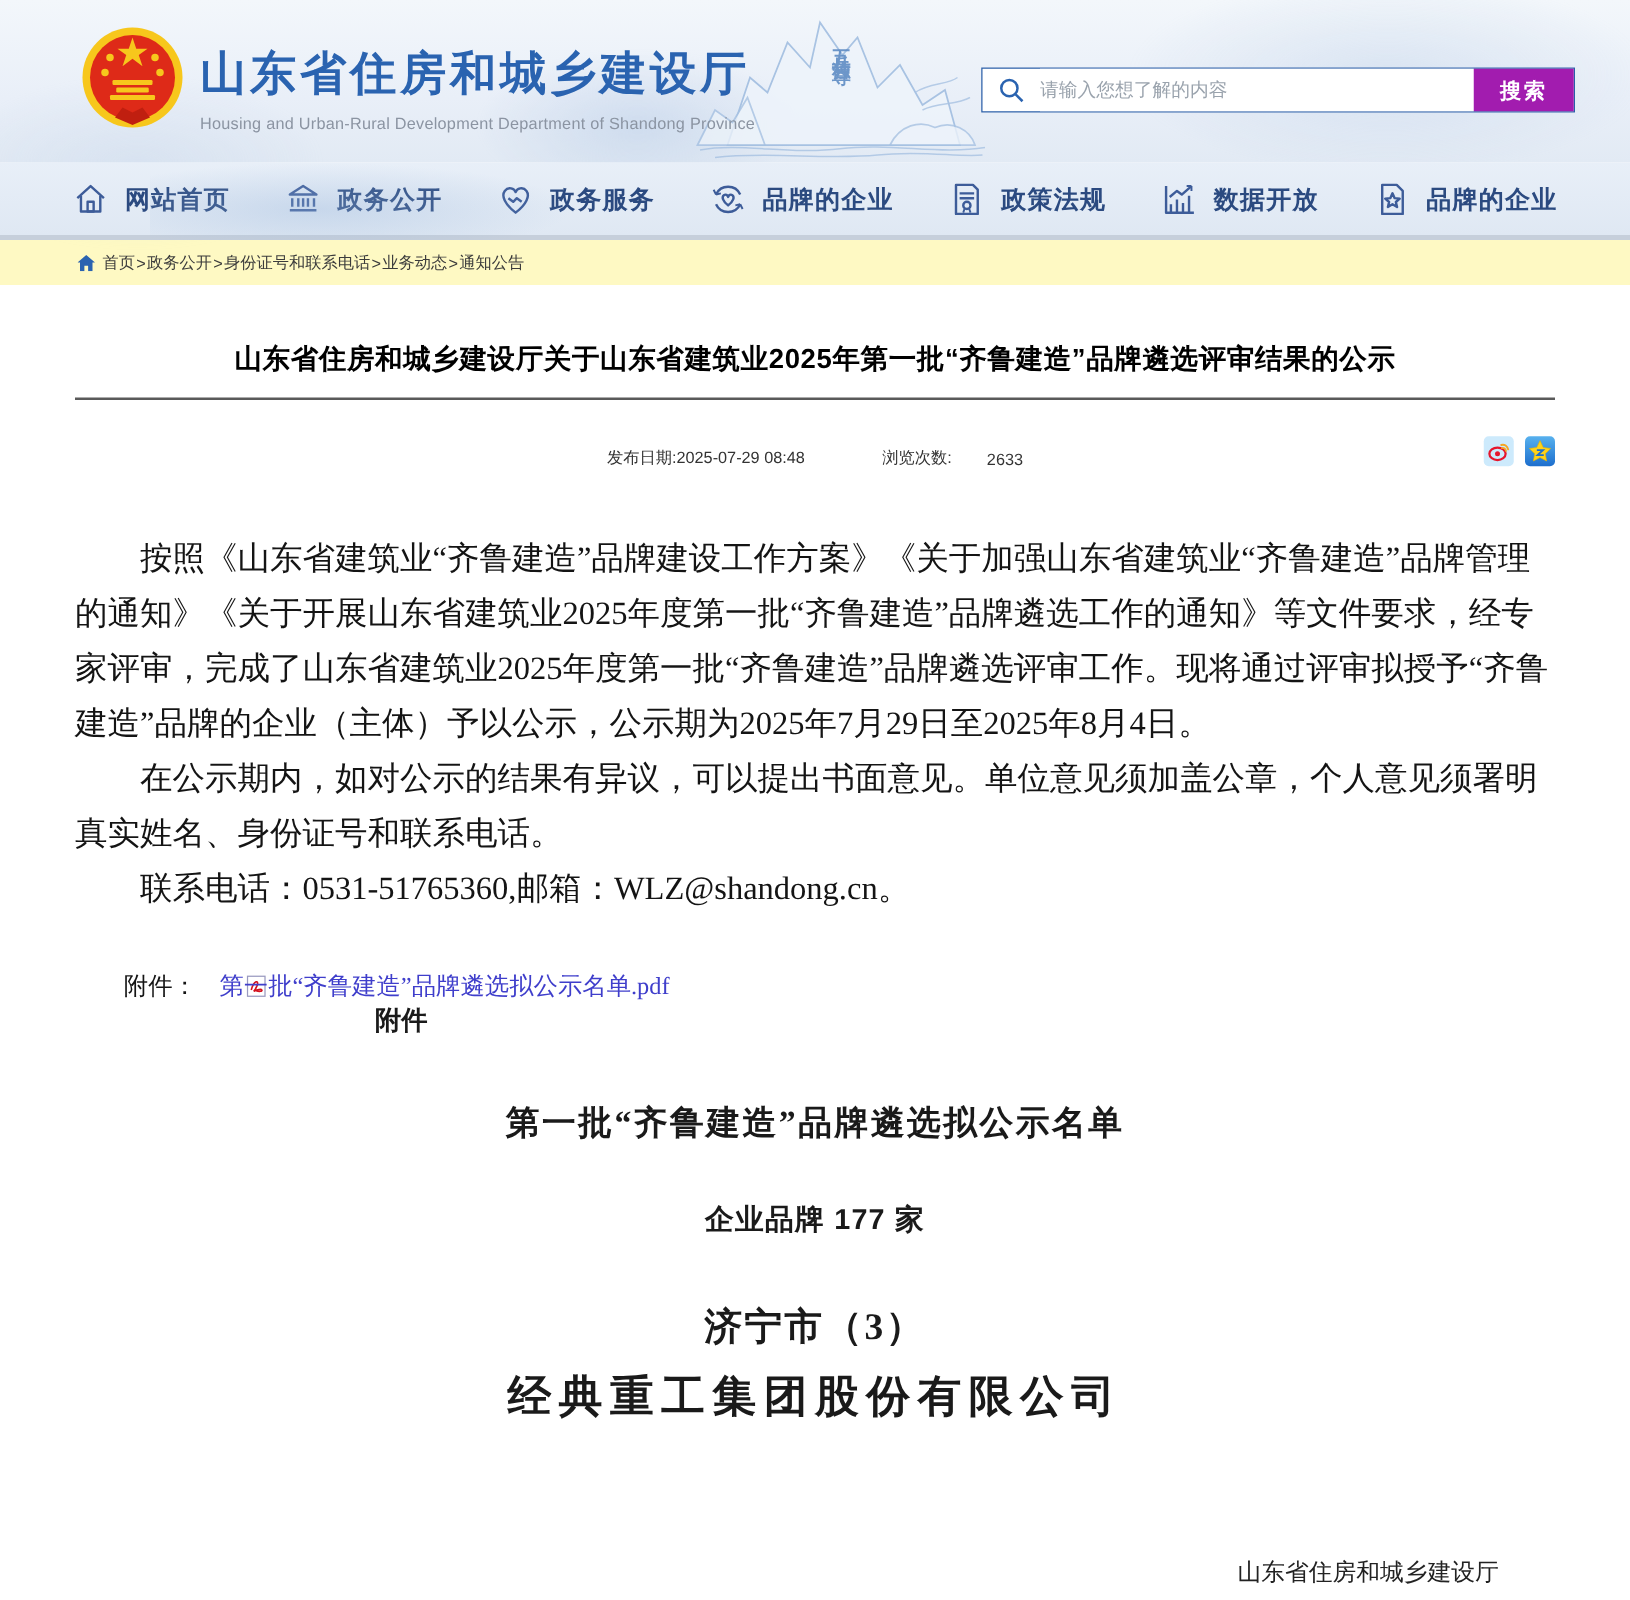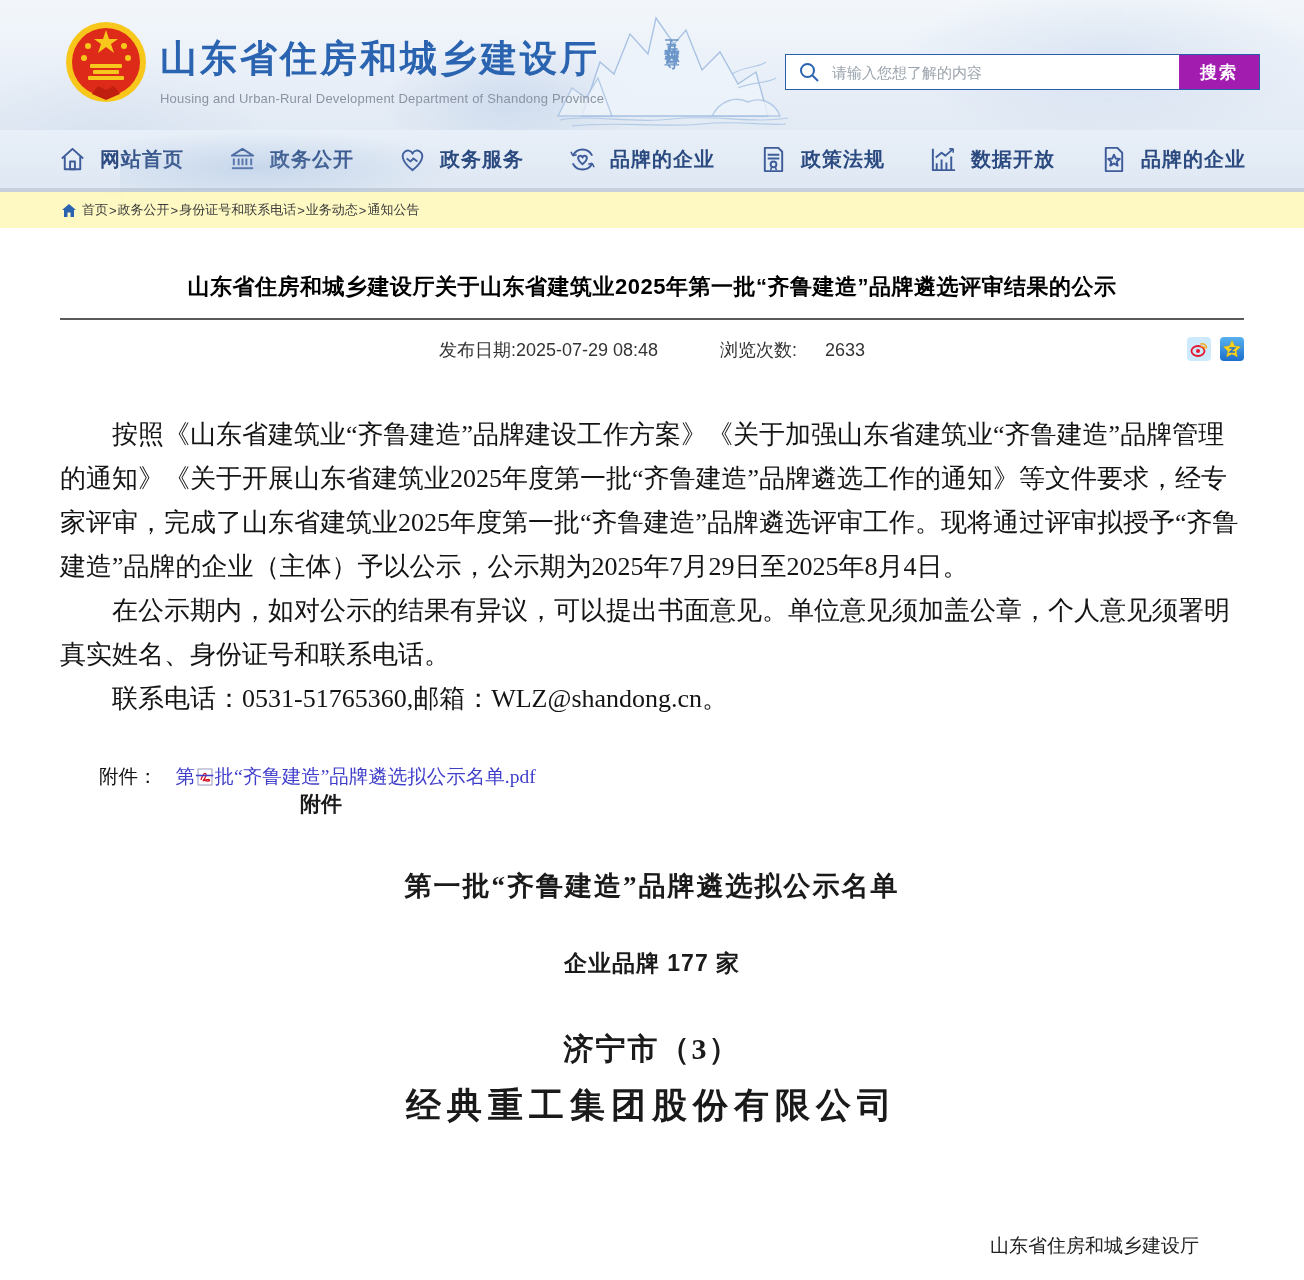--- a/index.html
+++ b/index.html
@@ -53,22 +53,22 @@
   .crumb { color:#3c3c3c; cursor:pointer; }
   .crumb-sep { margin:0 1px; color:#3c3c3c; }
   .crumb-home-icon { margin-right:6px; display:flex; align-items:center; }
 
   
   .article { padding:0 60px; }
   .article-title { margin-top:44px; text-align:center; font-size:22px; font-weight:bold;
     color:#000; letter-spacing:.5px; }
   .title-rule { margin-top:16px; border-bottom:2px solid #5a5a5a; }
 
-  .meta-row { position:relative; margin-top:17px; height:26px; display:flex;
-    justify-content:center; align-items:center; font-size:18px; color:#333; }
+  .meta-row { position:relative; margin-top:29px; height:26px; display:flex;
+    justify-content:center; align-items:flex-end; font-size:13px; color:#333; }
   .meta-date { margin-right:62px; }
   .meta-views-label { margin-right:28px; }
   .share-box { position:absolute; right:0; top:0; display:flex; gap:9px; }
   .share-ic { width:24px; height:24px; border-radius:4px; display:flex; align-items:center;
     justify-content:center; cursor:pointer; }
   .weibo { background:#cdeafc; }
   .qzone { background:linear-gradient(180deg,#57b1ee,#1d6ecd); }
 
   .body-text { margin-top:50px; font-family:"Liberation Serif", serif; font-size:26px;
     color:#141414; line-height:44px; }

